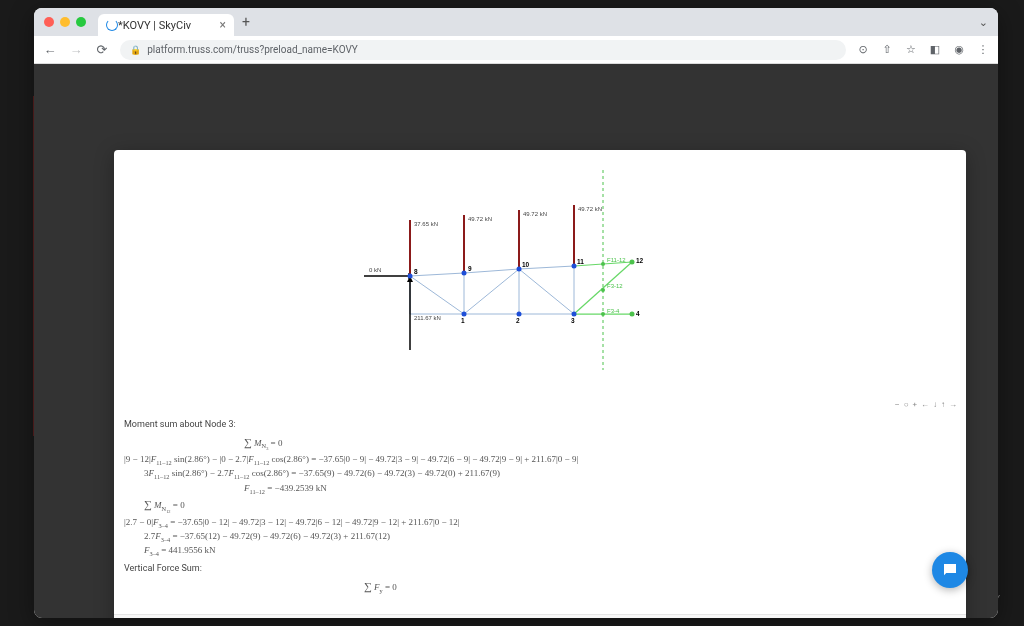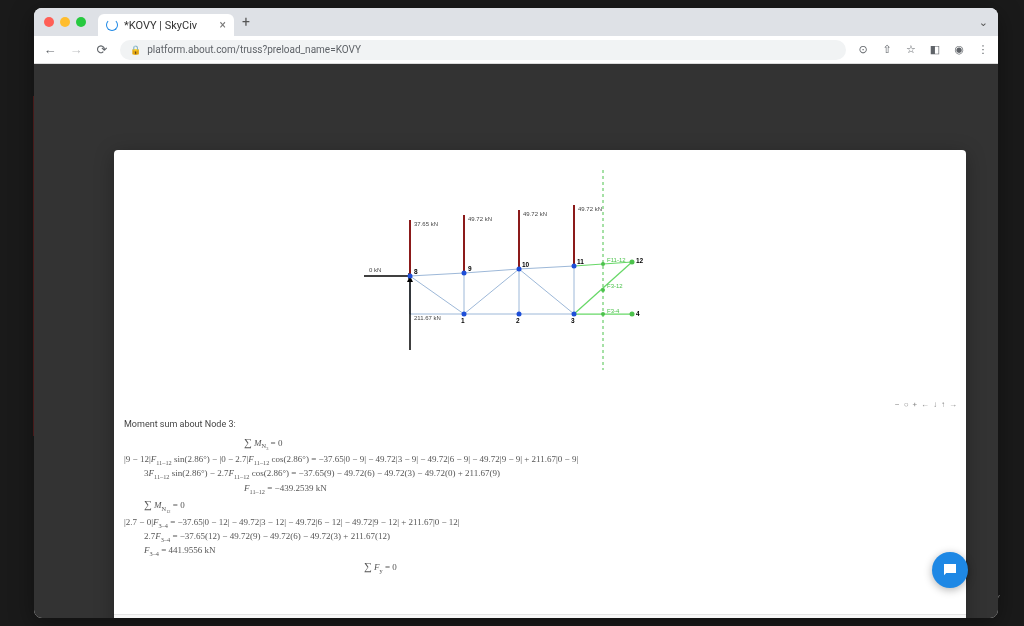--- a/index.html
+++ b/index.html
@@ -36,21 +36,20 @@
 .tl-close { background: #ff5f56; }
 .tl-min { background: #ffbd2e; }
 .tl-max { background: #27c93f; }
 .tab {
   background: #fff;
   height: 22px;
   border-radius: 6px 6px 0 0;
   padding: 2px 8px;
   display: flex;
   align-items: center;
-  gap: 6px;
   font-size: 11px;
   color: #333;
   min-width: 136px;
   margin-bottom: -6px;
 }
 .tab-icon {
   width: 12px; height: 12px;
   border: 1.5px solid #1e88e5;
   border-top-color: transparent;
   border-radius: 50%;
@@ -264,21 +263,21 @@
     </div>
     <span class="new-tab">+</span>
     <span class="chevron">⌄</span>
   </div>
   <div class="addr-bar">
     <span class="nav-btn">←</span>
     <span class="nav-btn" style="opacity:.4">→</span>
     <span class="nav-btn">⟳</span>
     <div class="url-field">
       <span class="lock">🔒</span>
-      <span>platform.about.com/truss?preload_name=KOVY</span>
+      <span>platform.truss.com/truss?preload_name=KOVY</span>
     </div>
     <div class="addr-icons">
       <span>⊙</span>
       <span>⇧</span>
       <span>☆</span>
       <span>◧</span>
       <span>◉</span>
       <span>⋮</span>
     </div>
   </div>
@@ -361,20 +360,21 @@
           <div class="eq-line eq-center"><span class="sum">∑</span> <i>M</i><sub>N<sub>3</sub></sub> = 0</div>
           <div class="eq-line">|9 − 12|<i>F</i><sub>11–12</sub> sin(2.86°) − |0 − 2.7|<i>F</i><sub>11–12</sub> cos(2.86°) = −37.65|0 − 9| − 49.72|3 − 9| − 49.72|6 − 9| − 49.72|9 − 9| + 211.67|0 − 9|</div>
           <div class="eq-line eq-indent">3<i>F</i><sub>11–12</sub> sin(2.86°) − 2.7<i>F</i><sub>11–12</sub> cos(2.86°) = −37.65(9) − 49.72(6) − 49.72(3) − 49.72(0) + 211.67(9)</div>
           <div class="eq-line eq-center"><i>F</i><sub>11–12</sub> = −439.2539 kN</div>
 
           <div class="eq-line eq-indent"><span class="sum">∑</span> <i>M</i><sub>N<sub>12</sub></sub> = 0</div>
           <div class="eq-line">|2.7 − 0|<i>F</i><sub>3–4</sub> = −37.65|0 − 12| − 49.72|3 − 12| − 49.72|6 − 12| − 49.72|9 − 12| + 211.67|0 − 12|</div>
           <div class="eq-line eq-indent">2.7<i>F</i><sub>3–4</sub> = −37.65(12) − 49.72(9) − 49.72(6) − 49.72(3) + 211.67(12)</div>
           <div class="eq-line eq-indent"><i>F</i><sub>3–4</sub> = 441.9556 kN</div>
 
+          <div class="eq-heading">Vertical Force Sum:</div>
           <div class="eq-line" style="padding-left:240px"><span class="sum">∑</span> <i>F</i><sub>y</sub> = 0</div>
 
         </div>
 
       </div>
       <div class="modal-footer">
         
       </div>
     </div>
 

